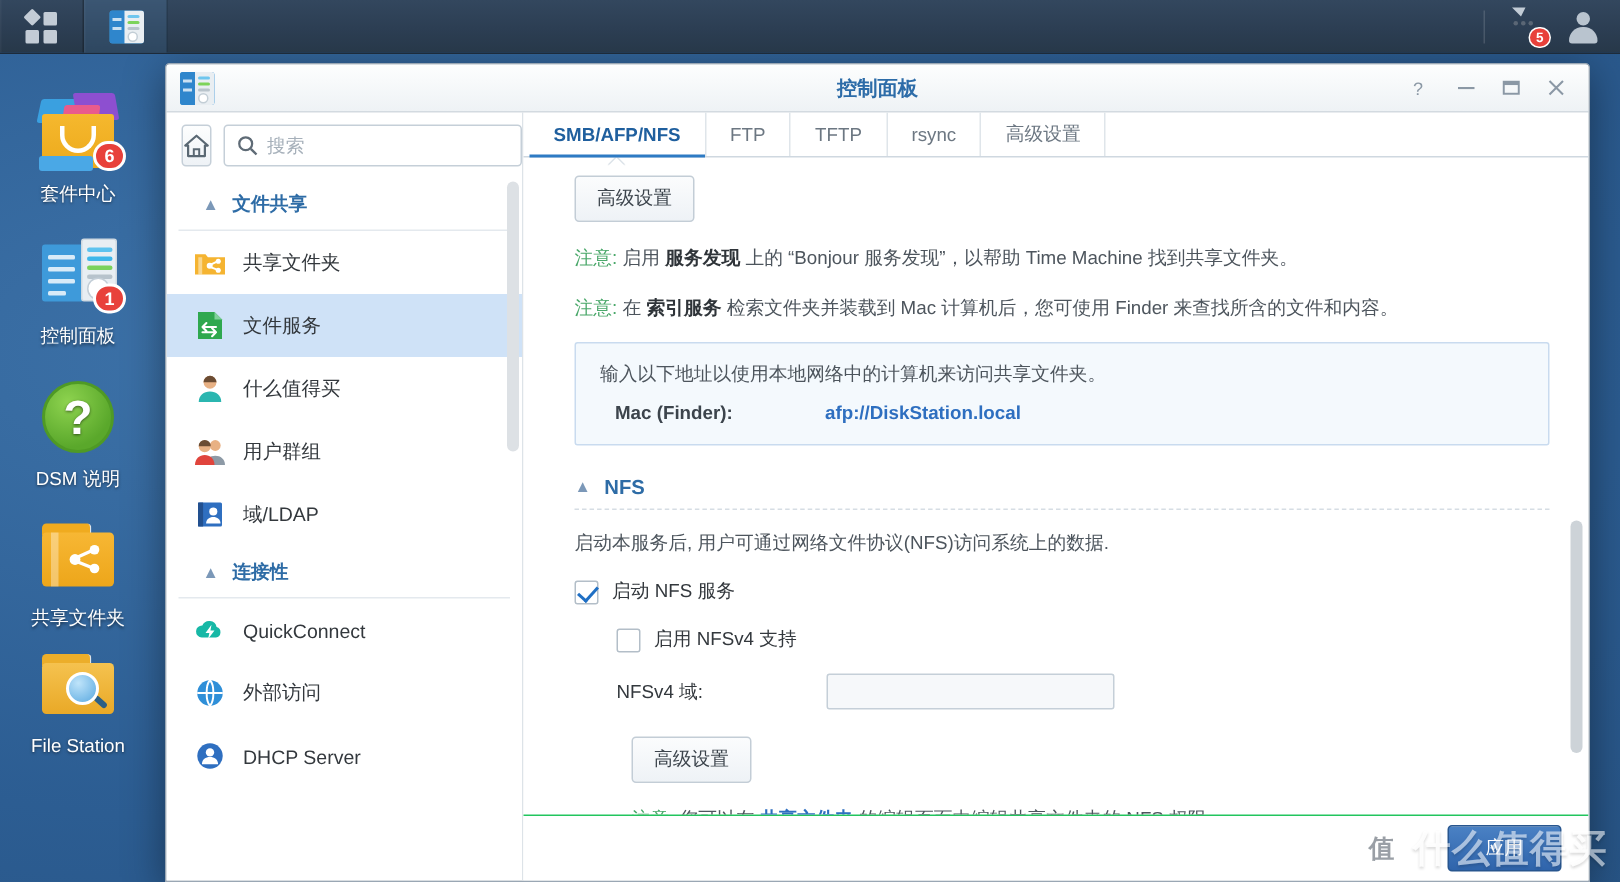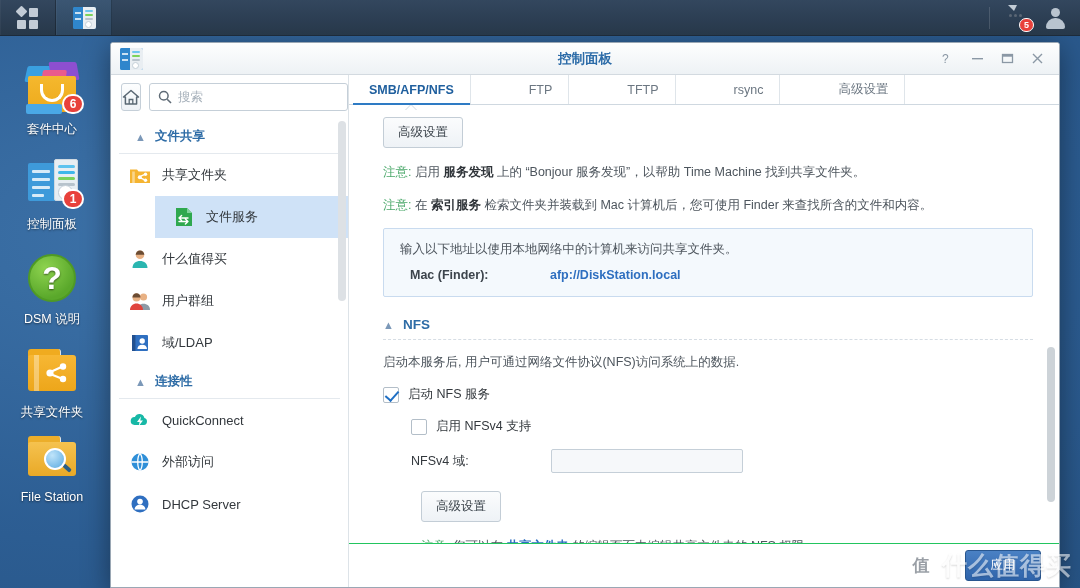--- a/index.html
+++ b/index.html
@@ -225,36 +225,35 @@
     font-size: 12.5px; color: #2e6ca6; font-weight: bold;
     border-bottom: 1px solid #e4e9ee;
     margin: 0 8px 0 8px;
   }
   .nav-group .chev { color:#7b98b8; font-size: 11px; }
   .nav-item {
     display: flex; align-items: center; gap: 11px;
     padding: 10px 14px 10px 18px;
     font-size: 13px; color: #33383d; cursor: default;
   }
-  .nav-item.selected { background: #cfe2f7; margin-left: 44px; }
+  .nav-item.selected { background: #cfe2f7; }
   .nav-ico { width: 22px; height: 22px; flex: 0 0 22px; position: relative; }
 
   .sb-track {
     position: absolute; right: 2px; top: 2px; width: 8px; bottom: 2px;
   }
   .sb-thumb { position: absolute; width: 8px; background: #dde1e5; border-radius: 4px; }
 
   
   #rightpanel { flex: 1; display: flex; flex-direction: column; min-width: 0; background:#fff; }
   #tabs {
     height: 30px; flex: 0 0 30px;
     display: flex; align-items: stretch;
     border-bottom: 1px solid #cfd8e0;
     padding-left: 4px;
-    gap: 42px;
   }
   .tab {
     padding: 0 16px; display:flex; align-items:center;
     font-size: 12.5px; color: #6c7782;
     border-right: 1px solid #dfe5ea;
     position: relative;
   }
   .tab.active { color: #1f5f9e; font-weight: bold; }
   .tab.active::after {
     content:""; position:absolute; left:0; right:0; bottom:-1px; height:2px; background:#2e7bc4;

